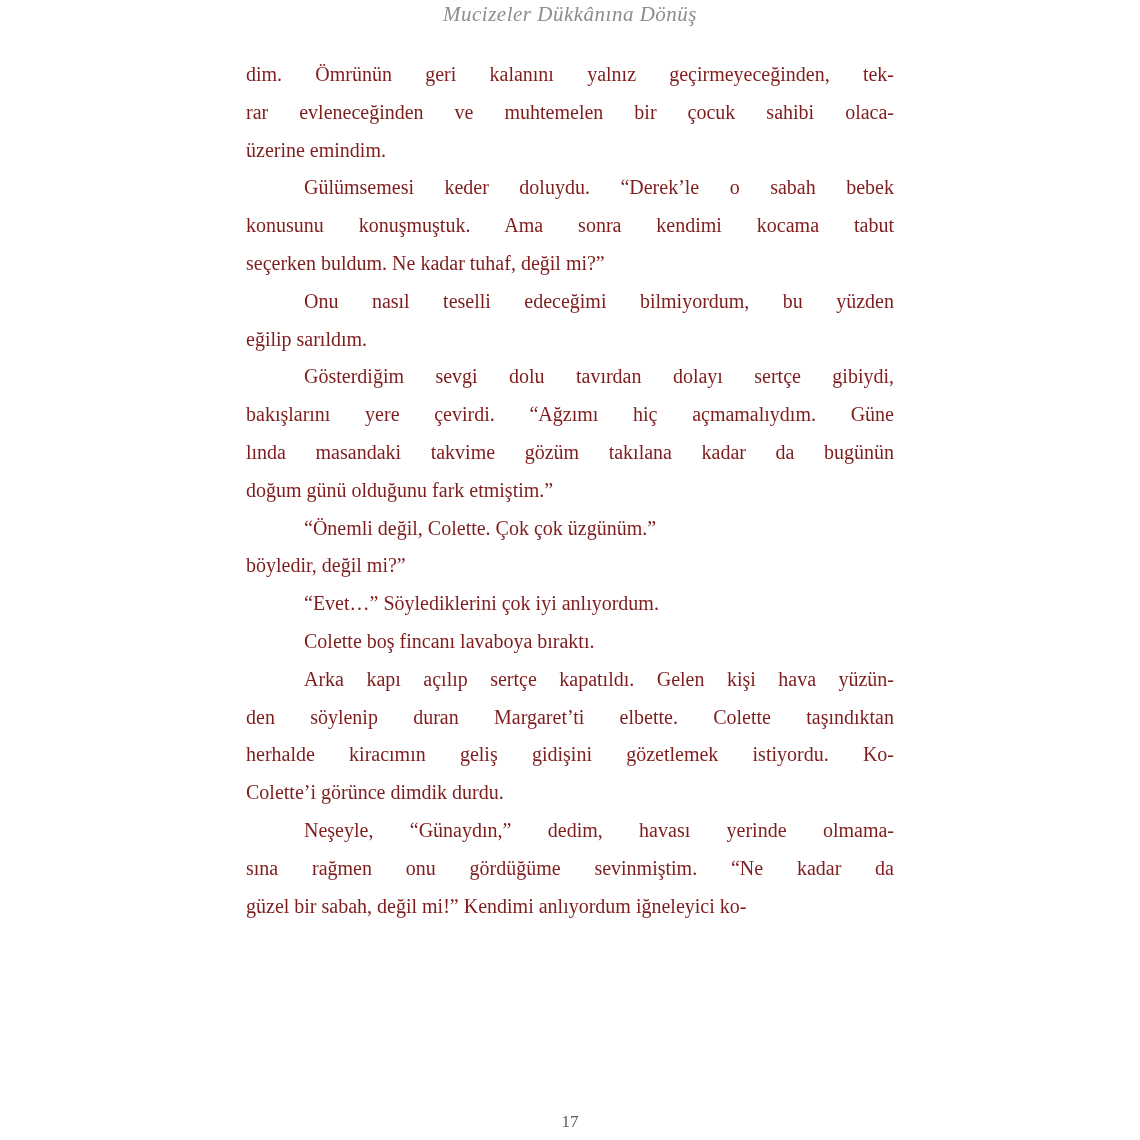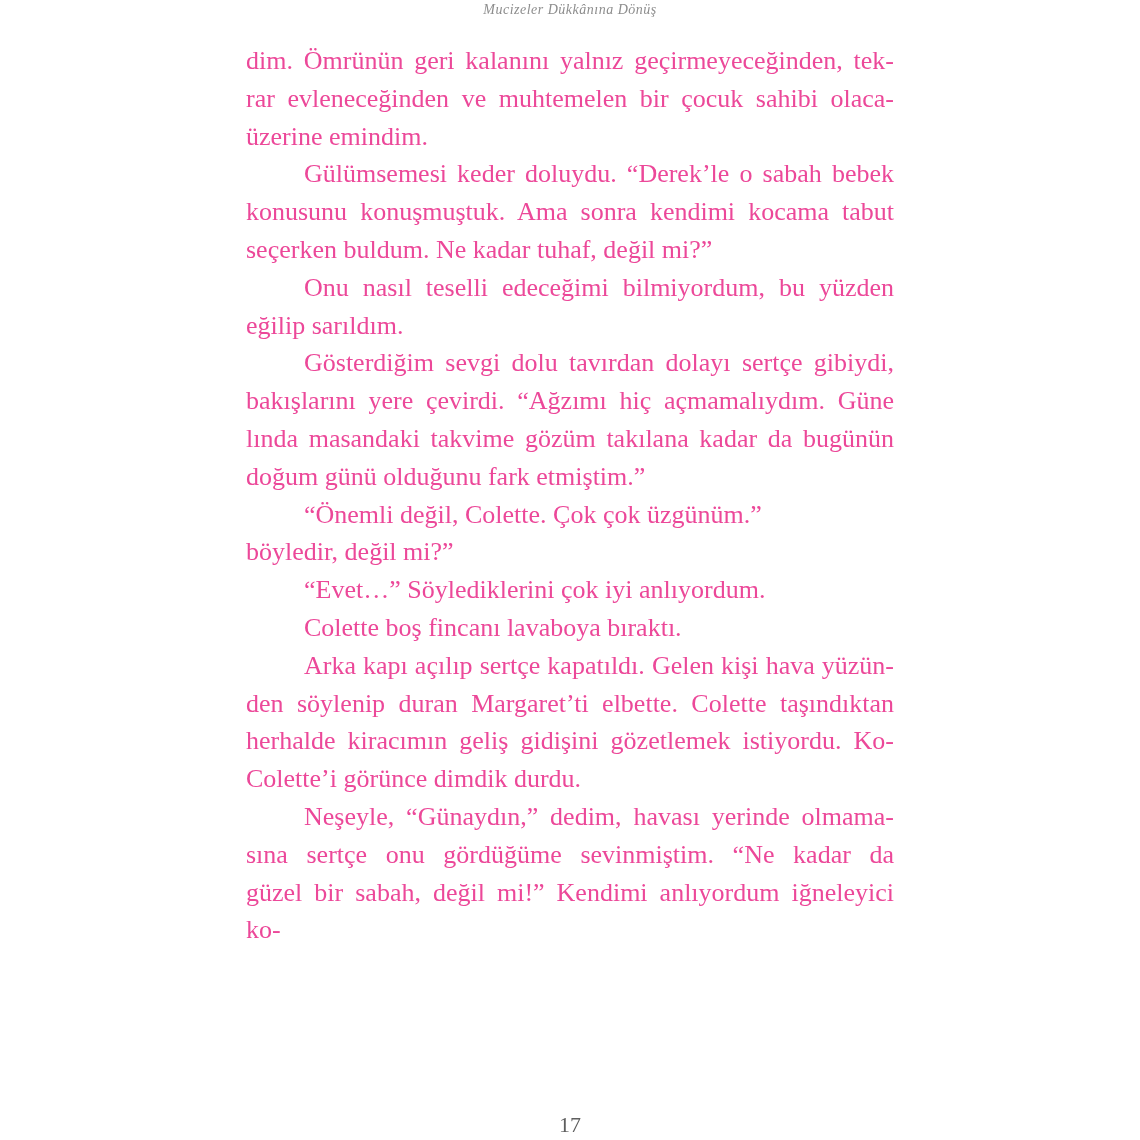--- a/index.html
+++ b/index.html
@@ -12,53 +12,53 @@
     overflow: hidden;
     font-family: "Liberation Serif", "DejaVu Serif", serif;
   }
   .running-header {
     position: absolute;
     top: 2px;
     left: 0;
     width: 100%;
     text-align: center;
     font-style: italic;
-    font-size: 14px;
+    font-size: 21px;
     letter-spacing: 0.5px;
     color: #8d8d8d;
   }
   .body-text {
     position: absolute;
-    top: 42px;
+    top: 56px;
     left: 246px;
     width: 648px;
-    font-size: 26px;
+    font-size: 20px;
     line-height: 37.8px;
-    color: #ec4899;
+    color: #7f1d1d;
     text-rendering: optimizeLegibility;
   }
   .paragraph { margin: 0; }
   .line {
     display: block;
     text-align: justify;
     text-align-last: justify;
     white-space: nowrap;
   }
   .line.last-line {
     text-align-last: left;
     white-space: normal;
   }
   .line.indented { padding-left: 58px; }
   .page-number {
     position: absolute;
     top: 1112px;
     left: 0;
     width: 100%;
     text-align: center;
-    font-size: 22px;
+    font-size: 17px;
     color: #5e5e5e;
   }
 </style>
 </head>
 <body>
 
 <div class="page">
   <div class="running-header">Mucizeler Dükkânına Dönüş</div>
 
   <div class="body-text">
@@ -96,19 +96,19 @@
         <span class="line last-line indented">Colette boş fincanı lavaboya bıraktı.</span>
       </p>
       <p class="paragraph">
         <span class="line indented">Arka kapı açılıp sertçe kapatıldı. Gelen kişi hava yüzün-</span>
         <span class="line">den söylenip duran Margaret’ti elbette. Colette taşındıktan</span>
         <span class="line">herhalde kiracımın geliş gidişini gözetlemek istiyordu. Ko-</span>
         <span class="line last-line">Colette’i görünce dimdik durdu.</span>
       </p>
       <p class="paragraph">
         <span class="line indented">Neşeyle, “Günaydın,” dedim, havası yerinde olmama-</span>
-        <span class="line">sına sertçe onu gördüğüme sevinmiştim. “Ne kadar da</span>
+        <span class="line">sına rağmen onu gördüğüme sevinmiştim. “Ne kadar da</span>
         <span class="line last-line">güzel bir sabah, değil mi!” Kendimi anlıyordum iğneleyici ko-</span>
       </p>
     </div>
 
   <div class="page-number">17</div>
 </div>
 
 </body></html>

